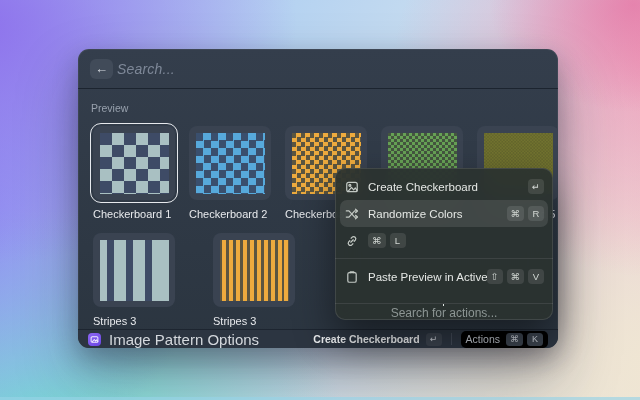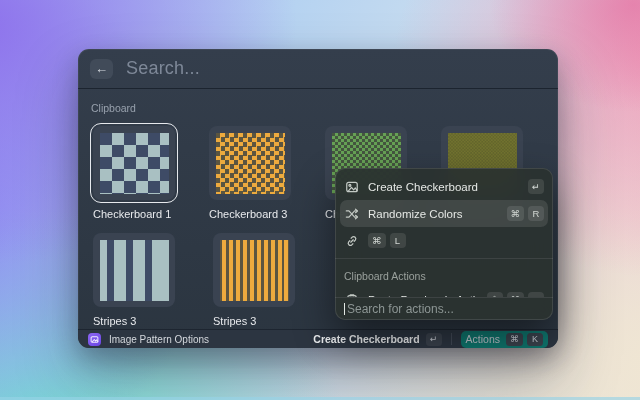--- a/index.html
+++ b/index.html
@@ -27,21 +27,21 @@
     background:linear-gradient(#343e4c, #2b3540);
     box-shadow:0 30px 60px rgba(20,20,40,0.35), 0 10px 25px rgba(20,20,40,0.28),
                inset 0 0 0 1px rgba(255,255,255,0.05);
     overflow:hidden;
   }
   .win-header { height:40px; display:flex; align-items:center; padding:0 12px;
     border-bottom:1px solid rgba(10,16,26,0.55); }
   .back-btn { width:23px; height:20px; border-radius:6px; background:#414b59;
     display:flex; align-items:center; justify-content:center;
     color:#d9dde2; font-size:13px; line-height:1; cursor:default; }
-  .search-ph { margin-left:13px; font-size:18px; color:#7e8898; letter-spacing:0.2px; }
+  .search-ph { margin-left:4px; font-size:14px; color:#7e8898; letter-spacing:0.2px;font-style:italic; }
 
   .content { padding:8px 12px 0 12px; }
   .section-label { font-size:10.5px; color:#98a1ad; margin:5px 0 9px 1px; }
 
   .grid { display:flex; gap:8px; }
   .tile { width:112px; }
   .tile-ring { width:88px; height:80px; border-radius:11px; border:1.5px solid transparent;
     padding:2px; }
   .tile.selected .tile-ring { border-color:#e6e9ed; }
   .tile-card { width:100%; height:100%; border-radius:8px; background:#3a4351;
@@ -69,67 +69,75 @@
     display:flex; align-items:center; justify-content:center; }
   .mi-icon svg { stroke:#c3c9c4; }
   .mi-label { font-size:11.5px; color:#e5e8e5; font-weight:500; flex:1;
     white-space:nowrap; overflow:hidden; }
   .mi-keys { display:flex; gap:4px; }
   .keycap { min-width:16px; height:15px; padding:0 4px; border-radius:4px;
     background:rgba(255,255,255,0.10); color:#d2d7d3; font-size:9.5px;
     display:flex; align-items:center; justify-content:center; }
   .menu-sep { height:1px; background:rgba(255,255,255,0.09); margin:4px 0; }
   .menu-section { font-size:10.5px; color:#9aa19c; padding:7px 9px 4px 9px; }
-  .menu-search { height:23px; border-top:1px solid rgba(255,255,255,0.09);
-    display:flex; align-items:center; padding:0 9px; }
+  .menu-search { height:17px; border-top:1px solid rgba(255,255,255,0.09);
+    display:flex; align-items:center; padding:0 9px;flex-direction:column; }
   .caret { width:1px; height:12px; background:#e2e8e4; margin-right:2px; }
   .menu-search-ph { font-size:12px; color:#8d9694; }
 
   
   .bottombar { position:absolute; left:0; bottom:0; width:100%; height:18px;
     height:19px; background:#2c3541; border-top:1px solid #1d2530;
     display:flex; align-items:center; padding:0 10px; }
   .app-icon { width:13px; height:13px; border-radius:4px;
     background:linear-gradient(145deg,#8d66f2,#6a46e4);
     display:flex; align-items:center; justify-content:center; margin-right:8px; }
   .app-icon svg { stroke:#f0ecff; }
-  .app-title { font-size:10px; color:#d4d8dd; }
+  .app-title { font-size:15px; color:#d4d8dd; }
   .bb-right { margin-left:auto; display:flex; align-items:center; gap:6px; }
   .bb-primary { display:flex; align-items:center; gap:6px; }
   .bb-primary-label { font-size:10.5px; font-weight:700; color:#eceef0; }
   .bb-key { min-width:16px; height:13px; padding:0 4px; border-radius:3.5px;
     background:#3b434e; color:#ccd1d8; font-size:9px;
     display:flex; align-items:center; justify-content:center; }
   .bb-div { width:1px; height:12px; background:#434b58; margin:0 3px; }
-  .bb-actions { display:flex; align-items:center; gap:4px; background:#0f766e;
+  .bb-actions { display:flex; align-items:center; gap:4px; background:#000000;
     border-radius:5px; padding:2px 5px; }
   .bb-actions-label { font-size:10.5px; color:#c2c7cf; margin-right:2px; }
 </style>
 </head>
 <body>
 
 <div class="window">
 
   <div class="win-header">
     <div class="back-btn">
       <span>←</span>
     </div>
     <span class="search-ph">Search...</span>
   </div>
 
   <div class="content">
-    <div class="section-label">Clipboard</div>
+    <div class="section-label">Preview</div>
     <div class="grid" id="grid-row1">
         <div class="tile selected">
           <div class="tile-ring">
             <div class="tile-card">
               <div class="tile-pattern" style="background: repeating-conic-gradient(rgb(169, 192, 194) 0deg, rgb(169, 192, 194) 25%, rgb(62, 75, 102) 0deg, rgb(62, 75, 102) 50%) 0% 0% / 24px 24px;"></div>
             </div>
           </div>
           <div class="tile-label">Checkerboard 1</div>
+        </div>
+        <div class="tile">
+          <div class="tile-ring">
+            <div class="tile-card">
+              <div class="tile-pattern" style="background: repeating-conic-gradient(rgb(87, 169, 219) 0deg, rgb(87, 169, 219) 25%, rgb(58, 79, 109) 0deg, rgb(58, 79, 109) 50%) 0% 0% / 15px 15px;"></div>
+            </div>
+          </div>
+          <div class="tile-label">Checkerboard 2</div>
         </div>
         <div class="tile">
           <div class="tile-ring">
             <div class="tile-card">
               <div class="tile-pattern" style="background: repeating-conic-gradient(rgb(237, 170, 62) 0deg, rgb(237, 170, 62) 25%, rgb(91, 85, 64) 0deg, rgb(91, 85, 64) 50%) 0% 0% / 9px 9px;"></div>
             </div>
           </div>
           <div class="tile-label">Checkerboard 3</div>
         </div>
         <div class="tile">
@@ -232,21 +240,20 @@
             <path d="M9 11.2l-1.3 1.3a2.5 2.5 0 01-3.5-3.5L5.5 7.7"></path>
             <path d="M6.6 9.4l2.8-2.8"></path>
           </svg>
         </span>
         <span class="mi-keys">
           <span class="keycap">⌘</span>
           <span class="keycap">L</span>
         </span>
       </div>
       <div class="menu-sep"></div>
-      <div class="menu-section">Clipboard Actions</div>
       <div class="menu-item">
         <span class="mi-icon">
           <svg width="14" height="14" viewBox="0 0 16 16" fill="none" stroke-width="1.4" stroke-linecap="round" stroke-linejoin="round">
             <rect x="3.2" y="3" width="9.6" height="11" rx="1.8"></rect>
             <path d="M6 3V2h4v1"></path>
           </svg>
         </span>
         <span class="mi-label">Paste Preview in Active App</span>
         <span class="mi-keys">
           <span class="keycap">⇧</span>

